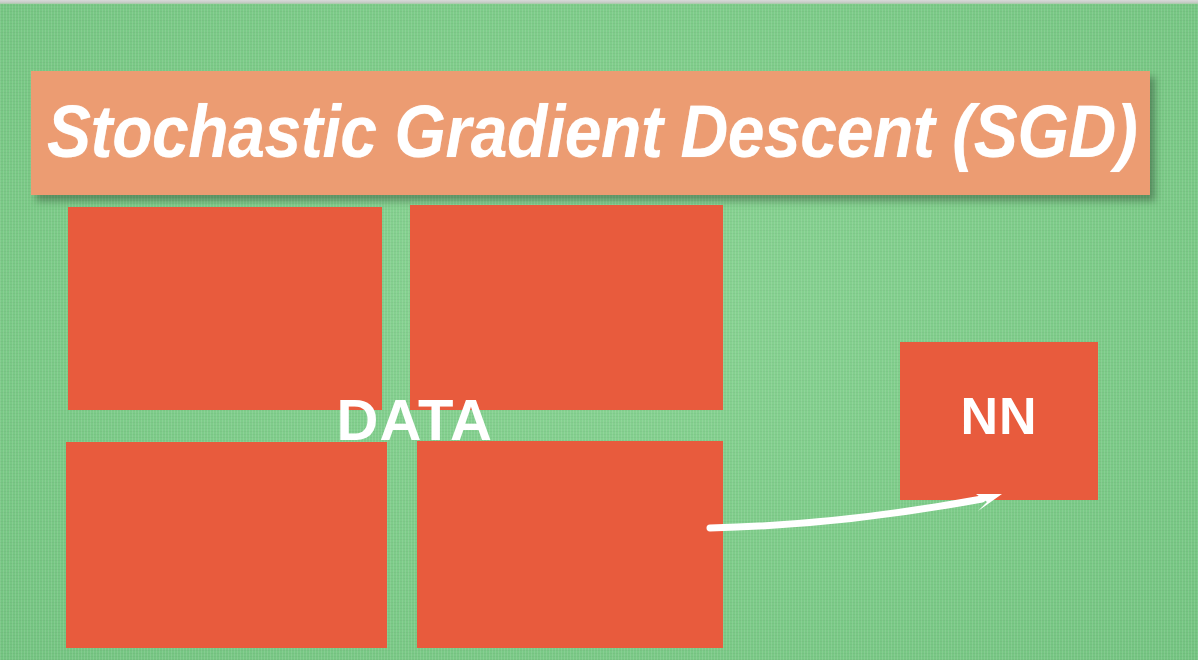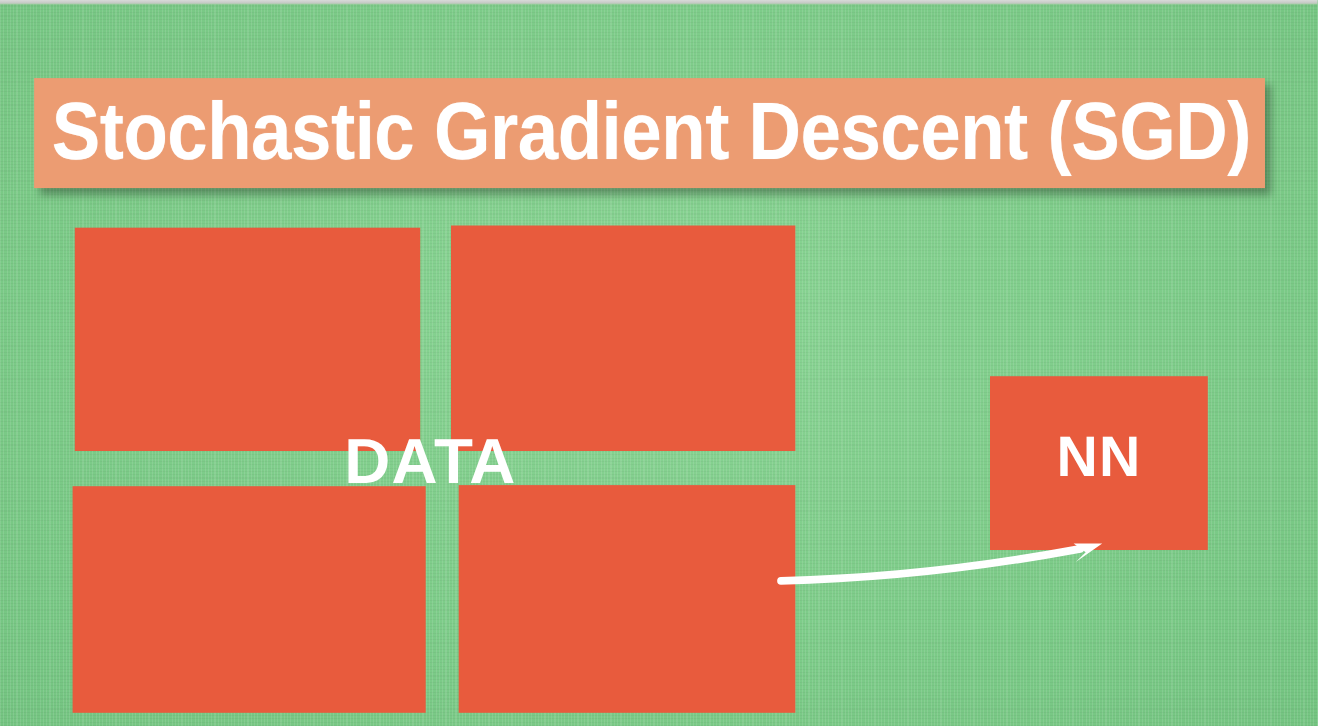--- a/index.html
+++ b/index.html
@@ -31,23 +31,24 @@
     left: 0; top: 0;
     width: 1198px; height: 4px;
     background: linear-gradient(180deg, #d8dad8 0%, #c9ccc9 55%, #a9c9a9 100%);
   }
   
   #title-banner {
     position: absolute;
     left: 31px;
     top: 71px;
     width: 1119px;
-    height: 100px;
+    height: 124px;
     background: #ec9c72;
     box-shadow: 5px 6px 7px rgba(0,0,0,0.30);
+    font-style: italic;
   }
   #title-text {
     position: absolute;
     left: 16px;
     top: 50%;
     transform: translateY(-52%);
     width: 1090px;
     color: #ffffff;
     font-family: "Liberation Sans Narrow", "Liberation Sans", sans-serif;
     font-size: 74px;
@@ -66,21 +67,21 @@
   #data-block-tl { left: 68px;  top: 207px; width: 314px; height: 203px; }
   #data-block-tr { left: 410px; top: 205px; width: 313px; height: 205px; }
   #data-block-bl { left: 66px;  top: 442px; width: 321px; height: 206px; }
   #data-block-br { left: 417px; top: 441px; width: 306px; height: 207px; }
 
   #data-label {
     position: absolute;
     left: 313px;
     top: 390px;
     width: 180px;
-    text-align: left;
+    text-align: right;
     color: #ffffff;
     font-family: "Liberation Sans", sans-serif;
     font-size: 58px;
     font-weight: bold;
     line-height: 60px;
     letter-spacing: 1px;
     white-space: nowrap;
   }
   
   #nn-block {

